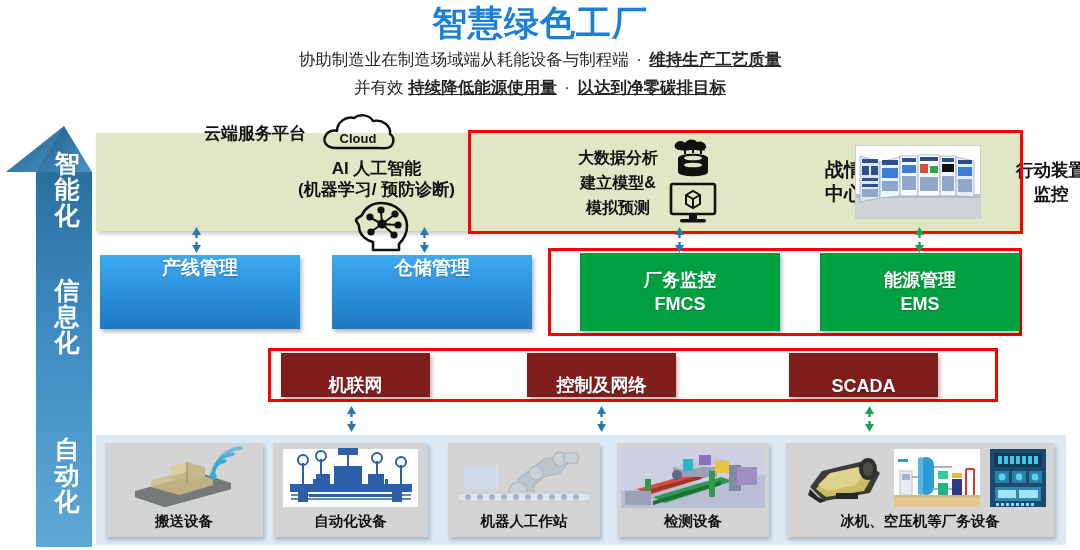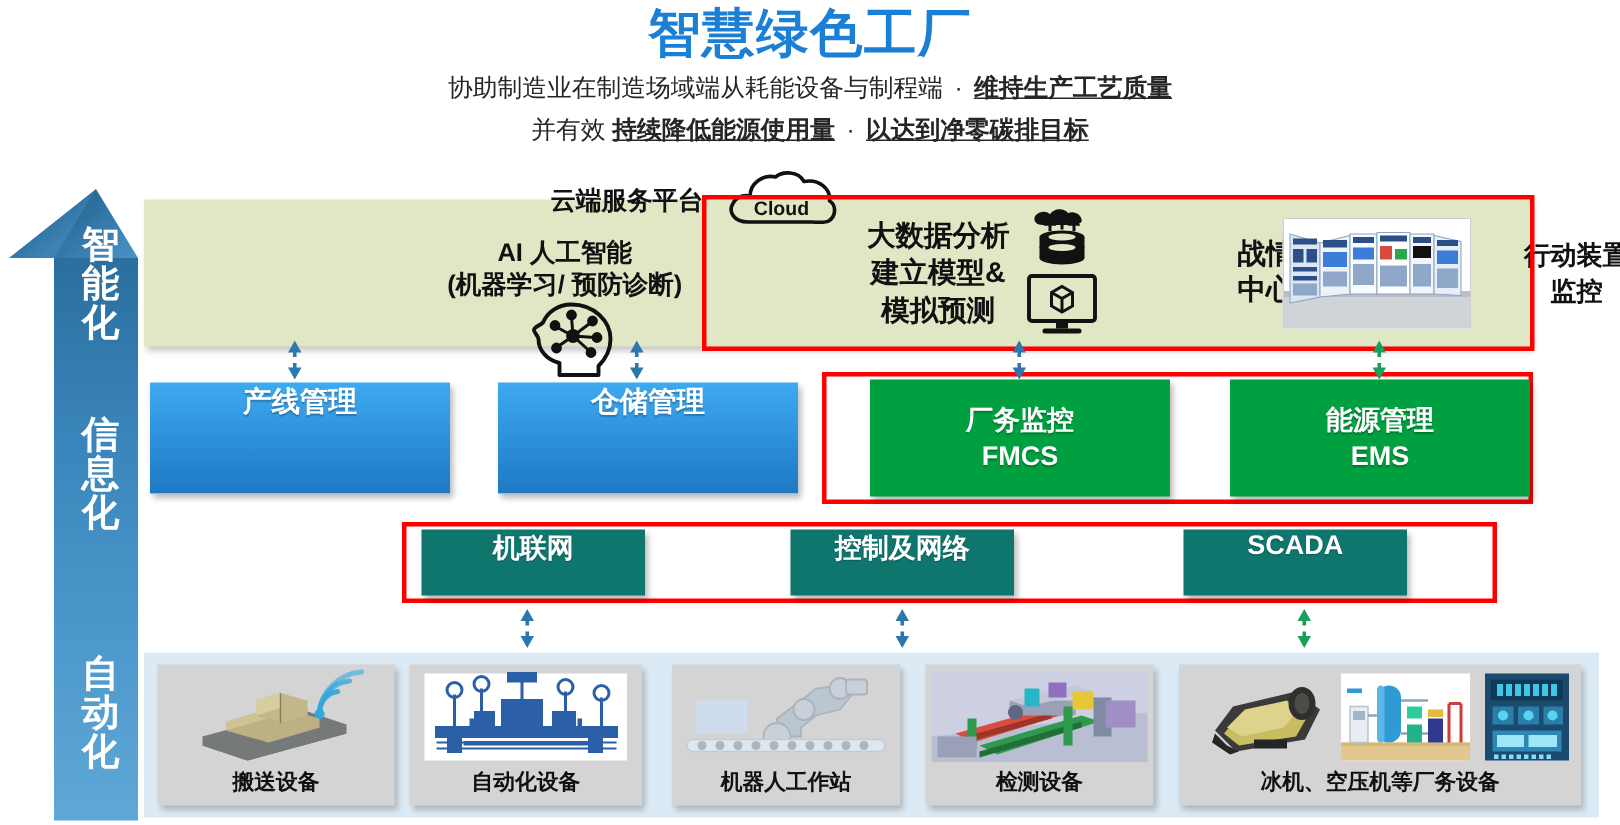--- a/index.html
+++ b/index.html
@@ -98,40 +98,40 @@
   }
   #r1-cloud-group {
     left: 108px;
     width: 355px;
     flex-direction: column;
     justify-content: center;
   }
   .cloud-line {
     display: flex;
     align-items: center;
-    justify-content: flex-end;
+    justify-content: flex-start;
     width: 100%;
   }
   .cloud-text {
     font-size: 17px;
     font-weight: bold;
     color: #111;
     text-align: center;
     line-height: 21px;
   }
   #r1-cloud-label { margin-right: 14px; }
   #r1-ai-label { margin-right: 10px; text-align:center; }
 
   #r1-bigdata {
     left: 478px;
     width: 200px;
     justify-content: flex-start;
   }
   #r1-bigdata .cell-text {
-    font-size: 19px;
+    font-size: 16px;
     font-weight: bold;
     color: #111;
     line-height: 25px;
     text-align: center;
     margin-left: 4px;
   }
   #r1-warroom-label {
     left: 712px;
     width: 72px;
     font-size: 19px;
@@ -215,27 +215,27 @@
     left: 268px;
     top: 348px;
     width: 730px;
     height: 54px;
     border: 3px solid #ff0000;
     background: #ffffff;
     box-sizing: border-box;
   }
   .box-teal {
     position: absolute;
-    background: #0f766e;
+    background: #7f1d1d;
     box-shadow: 2px 3px 4px rgba(0,0,0,0.28);
     color: #ffffff;
     font-size: 18px;
     font-weight: bold;
     display: flex;
-    align-items: flex-start;
+    align-items: flex-end;
     justify-content: center;
     text-shadow: 0 1px 1px rgba(0,0,0,0.25);
   }
   #box-iot { left: 281px; top: 353px; width: 149px; height: 44px; }
   #box-control { left: 527px; top: 353px; width: 149px; height: 44px; }
   #box-scada { left: 789px; top: 353px; width: 149px; height: 44px; }
 
   
   #row4 {
     position: absolute;

